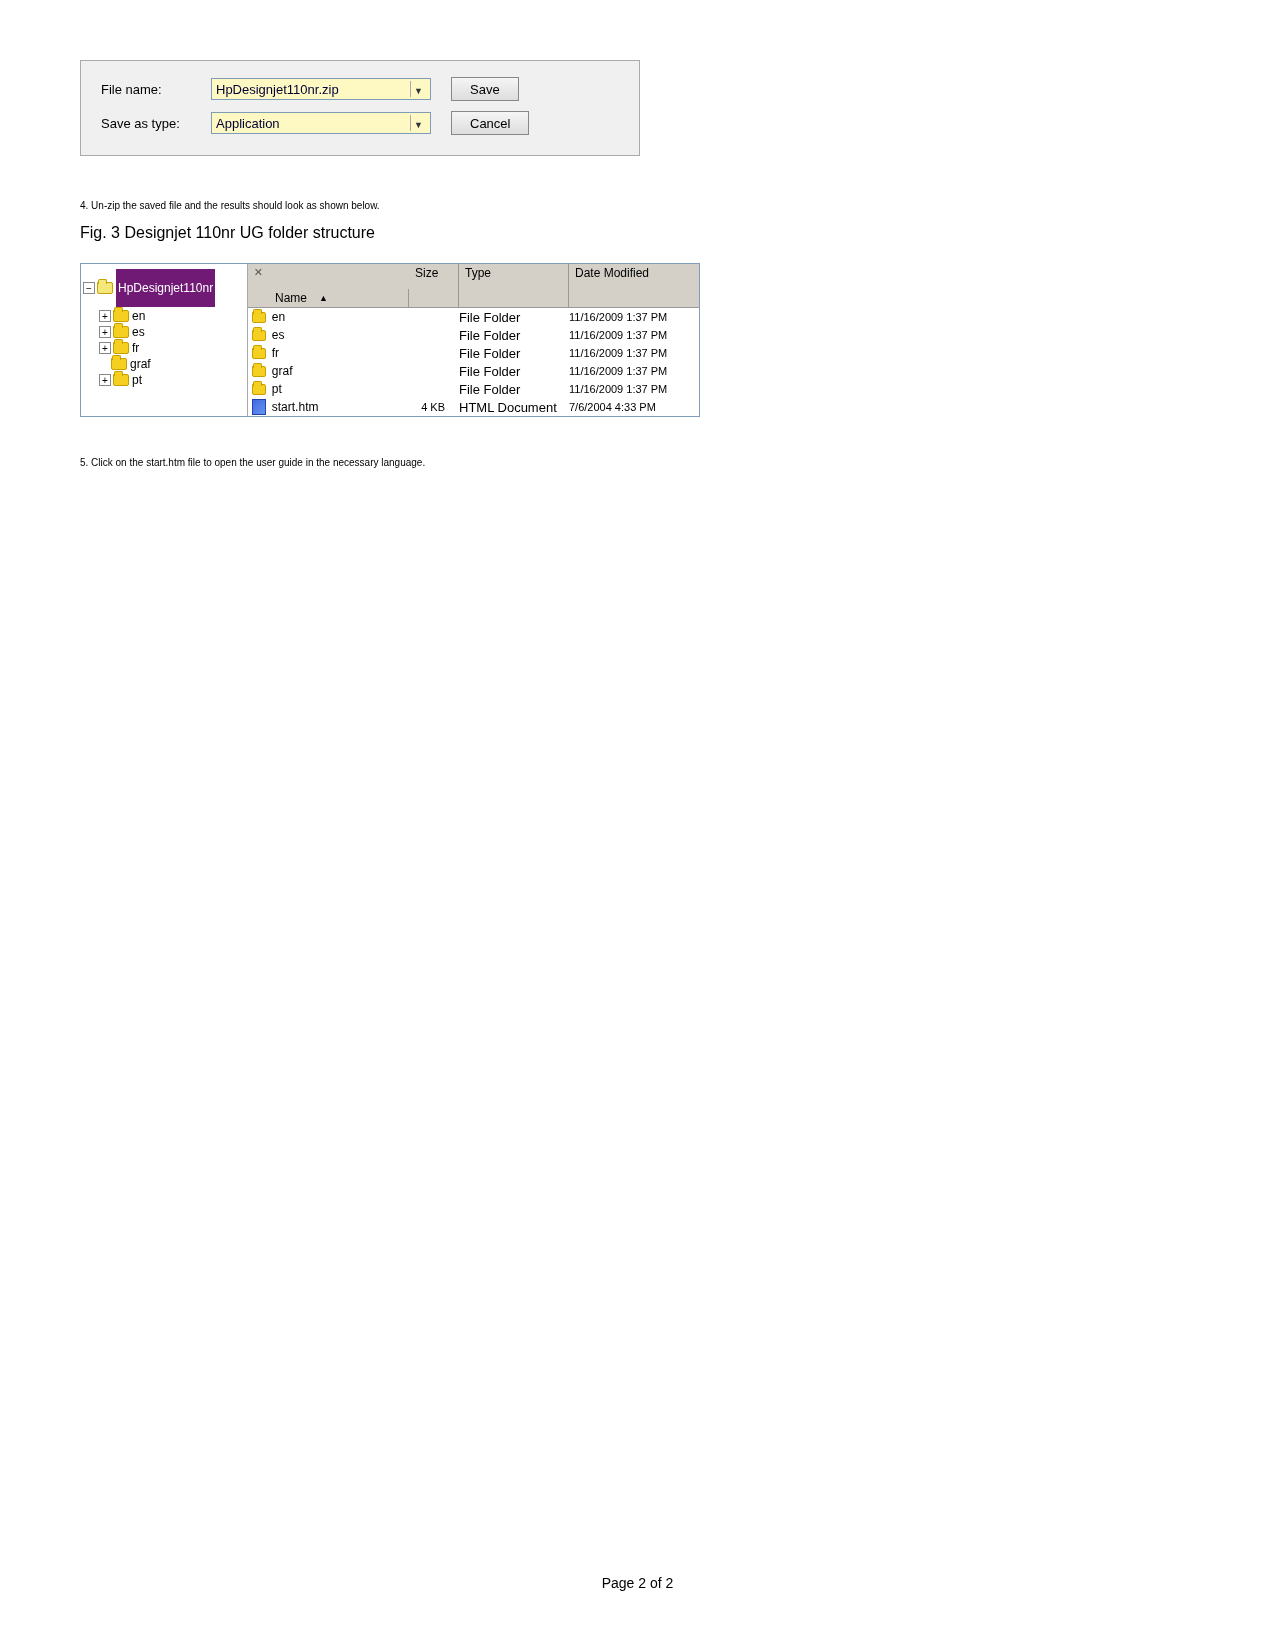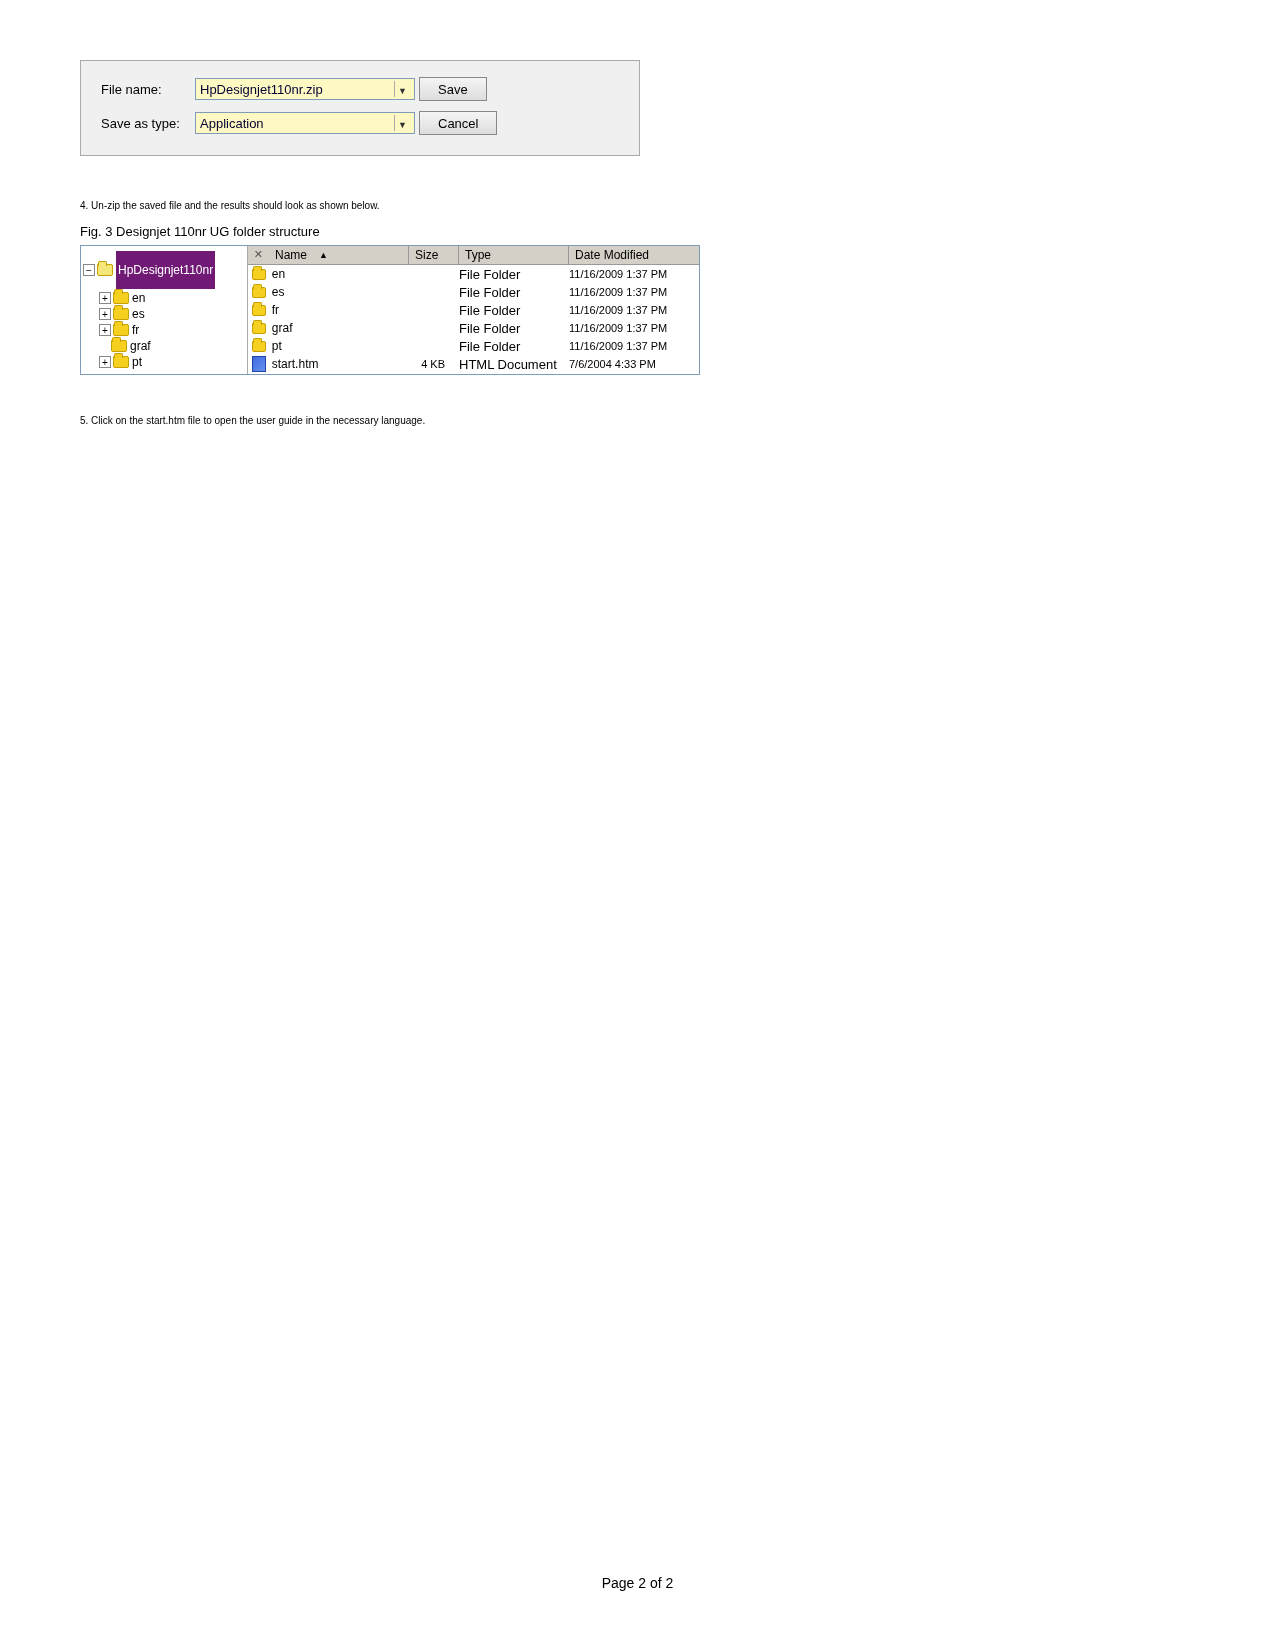--- a/index.html
+++ b/index.html
@@ -19,21 +19,21 @@
       background: #f0f0f0;
       padding: 16px 20px 10px 20px;
       display: inline-block;
       margin-bottom: 24px;
       min-width: 560px;
     }
     .dialog-row {
       display: flex;
       align-items: center;
       margin-bottom: 10px;
-      gap: 4px;
+      gap: 20px;
     }
     .dialog-label {
       width: 90px;
       font-size: 13px;
       color: #000;
     }
     .dialog-input {
       border: 1px solid #7f9db9;
       background: #fef9c3;
       padding: 2px 4px;
@@ -73,22 +73,22 @@
 
     
     .step-text {
       margin: 18px 0 10px 0;
       font-size: 10px;
       line-height: 1.6;
     }
 
     
     .fig-caption {
-      font-size: 13px;
-      margin-bottom: 6px;
+      font-size: 16px;
+      margin-bottom: 21px;
       font-style: normal;
     }
 
     
     .explorer-container {
       border: 1px solid #7f9db9;
       background: #fff;
       display: inline-flex;
       flex-direction: column;
       width: 620px;
@@ -122,20 +122,21 @@
       font-weight: normal;
       cursor: pointer;
       white-space: nowrap;
     }
     .detail-header-cell.name-col {
       display: flex;
       align-items: center;
       gap: 12px;
       flex: 1;
       min-width: 140px;
+      margin-top: 25px;
     }
     .detail-header-cell.size-col { width: 50px; }
     .detail-header-cell.type-col { width: 110px; }
     .detail-header-cell.date-col { width: 130px; border-right: none; }
     .sort-arrow { font-size: 9px; }
     .close-x {
       padding: 2px 6px;
       font-size: 11px;
       cursor: pointer;
       color: #555;

